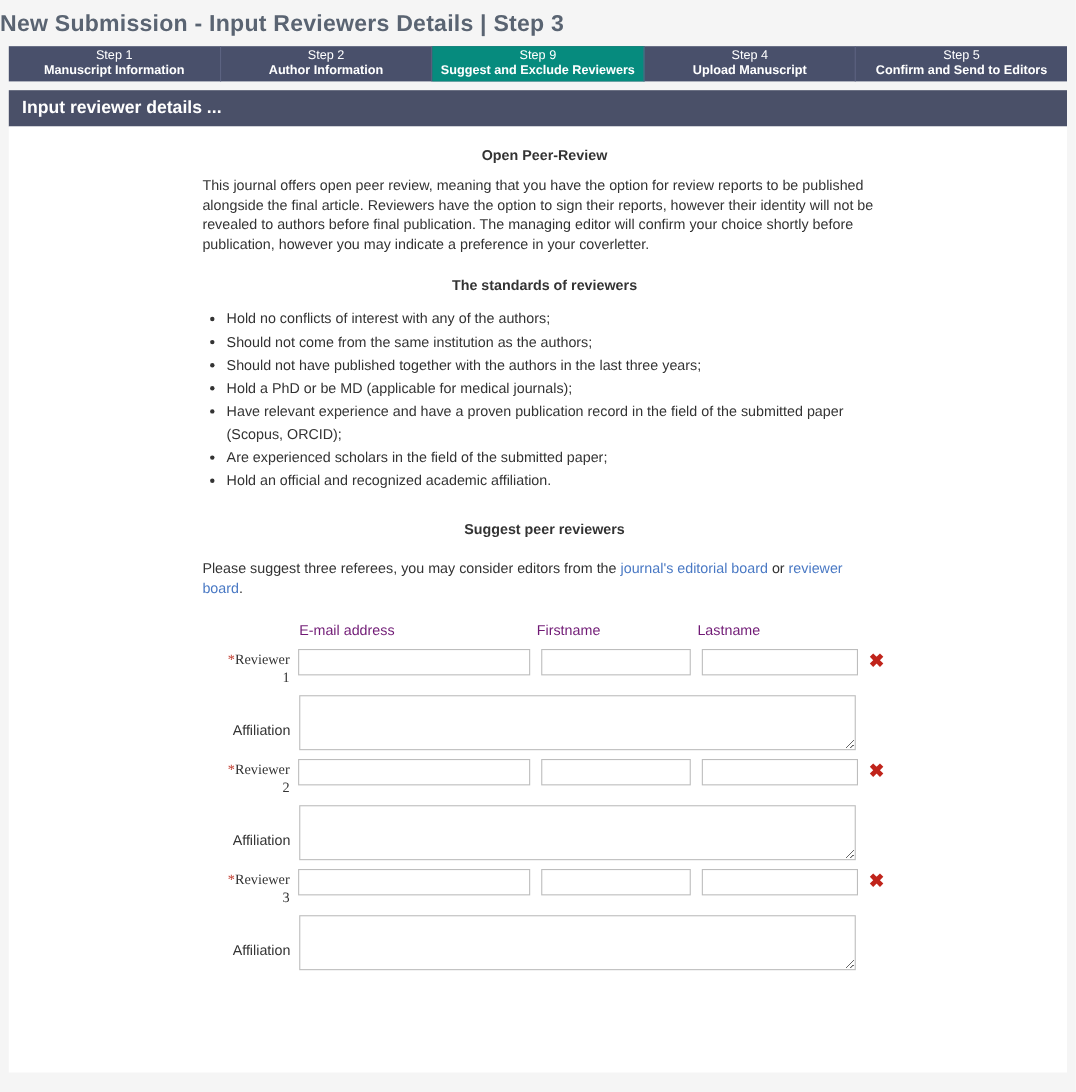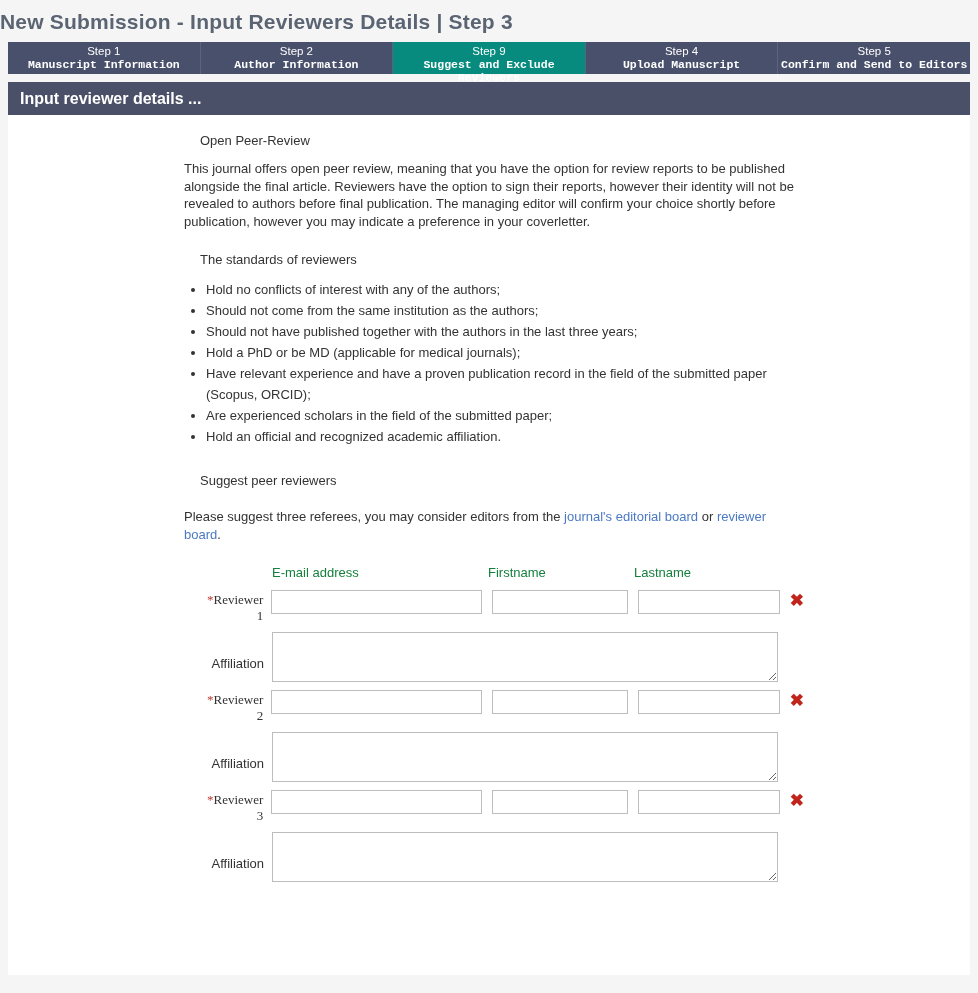--- a/index.html
+++ b/index.html
@@ -53,21 +53,20 @@
     display: block;
     font-size: 11.5px;
     line-height: 13px;
     font-weight: normal;
   }
   .step-label {
     display: block;
     font-size: 11.5px;
     line-height: 13px;
     font-weight: bold;
-    font-family: Liberation Mono, monospace;
   }
   
   .section-bar {
     margin: 8px 8px 0 8px;
     width: 962px;
     height: 33px;
     background: #4a5068;
     color: #ffffff;
     font-weight: bold;
     font-size: 16px;
@@ -83,23 +82,24 @@
     min-height: 860px;
     box-sizing: border-box;
     padding-top: 18px;
   }
   .content {
     margin-left: 176px;
     width: 620px;
   }
   h3.block-title {
     font-size: 13px;
-    font-weight: normal;
-    color: #333;
-    margin: 0 0 12px 16px;
+    font-weight: bold;
+    color: #333;
+    margin: 0 0 12px 2px;
+    text-align: center;
   }
   p.para {
     margin: 0 0 22px 0;
     line-height: 17.5px;
     font-size: 13px;
     color: #333;
     width: 615px;
   }
   ul.std-list {
     margin: 0 0 26px 0;
@@ -118,21 +118,21 @@
   .form-area {
     margin-top: 6px;
   }
   .col-headers {
     display: flex;
     margin-left: 88px;
     margin-bottom: 10px;
   }
   .col-headers span {
     font-size: 13px;
-    color: #15803d;
+    color: #701a75;
   }
   .ch-email { width: 216px; }
   .ch-first { width: 146px; }
   .ch-last  { width: 146px; }
 
   .rev-row {
     display: flex;
     align-items: flex-start;
     margin-bottom: 8px;
   }

